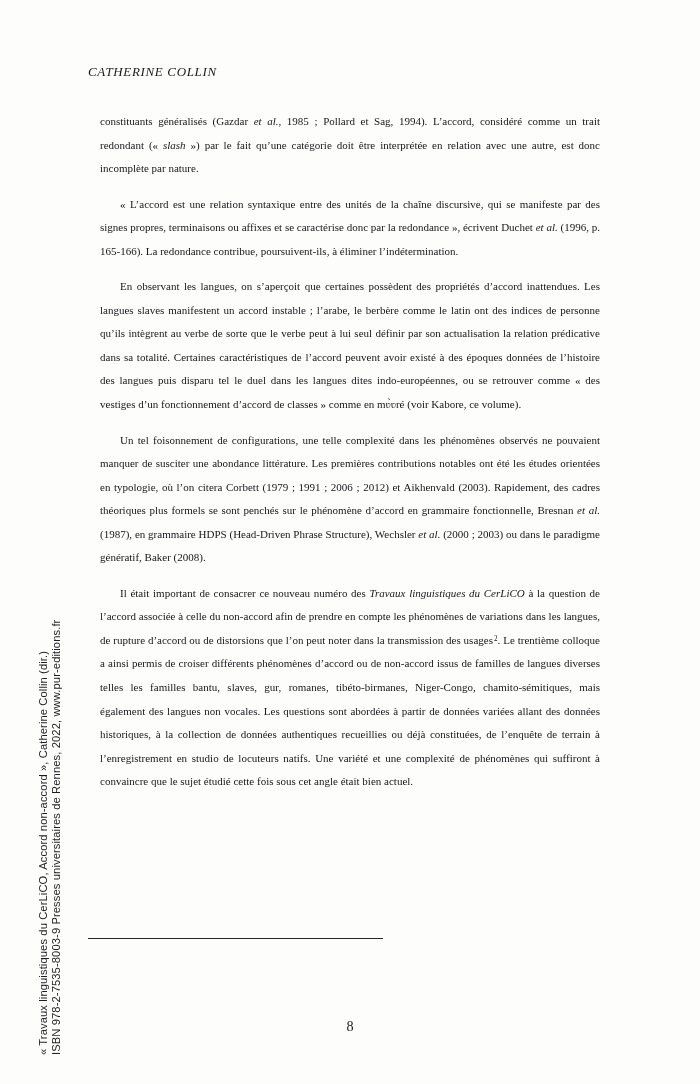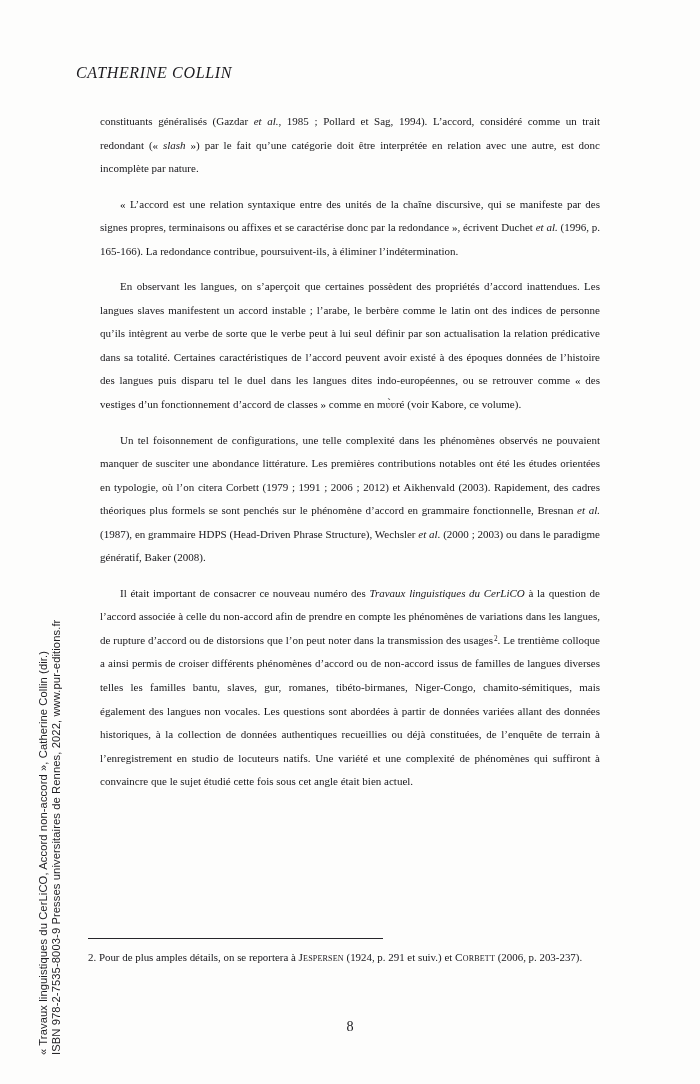--- a/index.html
+++ b/index.html
@@ -35,24 +35,24 @@
     font-size: 11.2px;
     letter-spacing: 0.1px;
     color: #1d1c20;
   }
   .spine-line.first  { left: 37px; top: 1055px; }
   .spine-line.second { left: 50px; top: 1055px; }
 
   
   .running-head {
     position: absolute;
-    left: 76px;
+    left: 88px;
     top: 64px;
     font-style: italic;
-    font-size: 16px;
+    font-size: 13px;
     letter-spacing: 0.65px;
     color: #1b1a1e;
   }
 
   
   .column {
     position: absolute;
     left: 88px;
     top: 98px;
     width: 524px;
@@ -135,18 +135,17 @@
     <p class="indent">En observant les langues, on s’aperçoit que certaines possèdent des propriétés d’accord inattendues. Les langues slaves manifestent un accord instable ; l’arabe, le berbère comme le latin ont des indices de personne qu’ils intègrent au verbe de sorte que le verbe peut à lui seul définir par son actualisation la relation prédicative dans sa totalité. Certaines caractéristiques de l’accord peuvent avoir existé à des époques données de l’histoire des langues puis disparu tel le duel dans les langues dites indo-européennes, ou se retrouver comme « des vestiges d’un fonctionnement d’accord de classes » comme en mʋ̀ʋré (voir Kabore, ce volume).</p>
 
     <p class="indent"><span>Un tel foisonnement de configurations, une telle complexité dans les phénomènes observés ne pouvaient manquer de susciter une abondance littérature. Les premières contributions notables ont été les études orientées en typologie, où l’on citera Corbett (1979 ; 1991 ; 2006 ; 2012) et Aikhenvald (2003). Rapidement, des cadres théoriques plus formels se sont penchés sur le phénomène d’accord en grammaire fonctionnelle, Bresnan </span><i>et al.</i><span> (1987), en grammaire HDPS (Head-Driven Phrase Structure), Wechsler </span><i>et al.</i><span> (2000 ; 2003) ou dans le paradigme génératif, Baker (2008).</span></p>
 
     <p class="indent"><span>Il était important de consacrer ce nouveau numéro des </span><i>Travaux linguistiques du CerLiCO</i><span> à la question de l’accord associée à celle du non-accord afin de prendre en compte les phénomènes de variations dans les langues, de rupture d’accord ou de distorsions que l’on peut noter dans la transmission des usages</span><sup class="fnref">2</sup><span>. Le trentième colloque a ainsi permis de croiser différents phénomènes d’accord ou de non-accord issus de familles de langues diverses telles les familles bantu, slaves, gur, romanes, tibéto-birmanes, Niger-Congo, chamito-sémitiques, mais également des langues non vocales. Les questions sont abordées à partir de données variées allant des données historiques, à la collection de données authentiques recueillies ou déjà constituées, de l’enquête de terrain à l’enregistrement en studio de locuteurs natifs. Une variété et une complexité de phénomènes qui suffiront à convaincre que le sujet étudié cette fois sous cet angle était bien actuel.</span></p>
 
   </div>
 
   <div class="footnotes">
     <div class="fn-rule"></div>
-    <p class="footnote"><span>2.</span><span> Pour de plus amples détails, on se reportera à </span><span class="sc">Jespersen</span><span> (1924, p. 291 et suiv.) et </span><span class="sc">Corbett</span><span> (2006, p. 203-237).</span></p>
   </div>
 
   <div class="folio">8</div>
 
 </div>
 
 </body></html>

